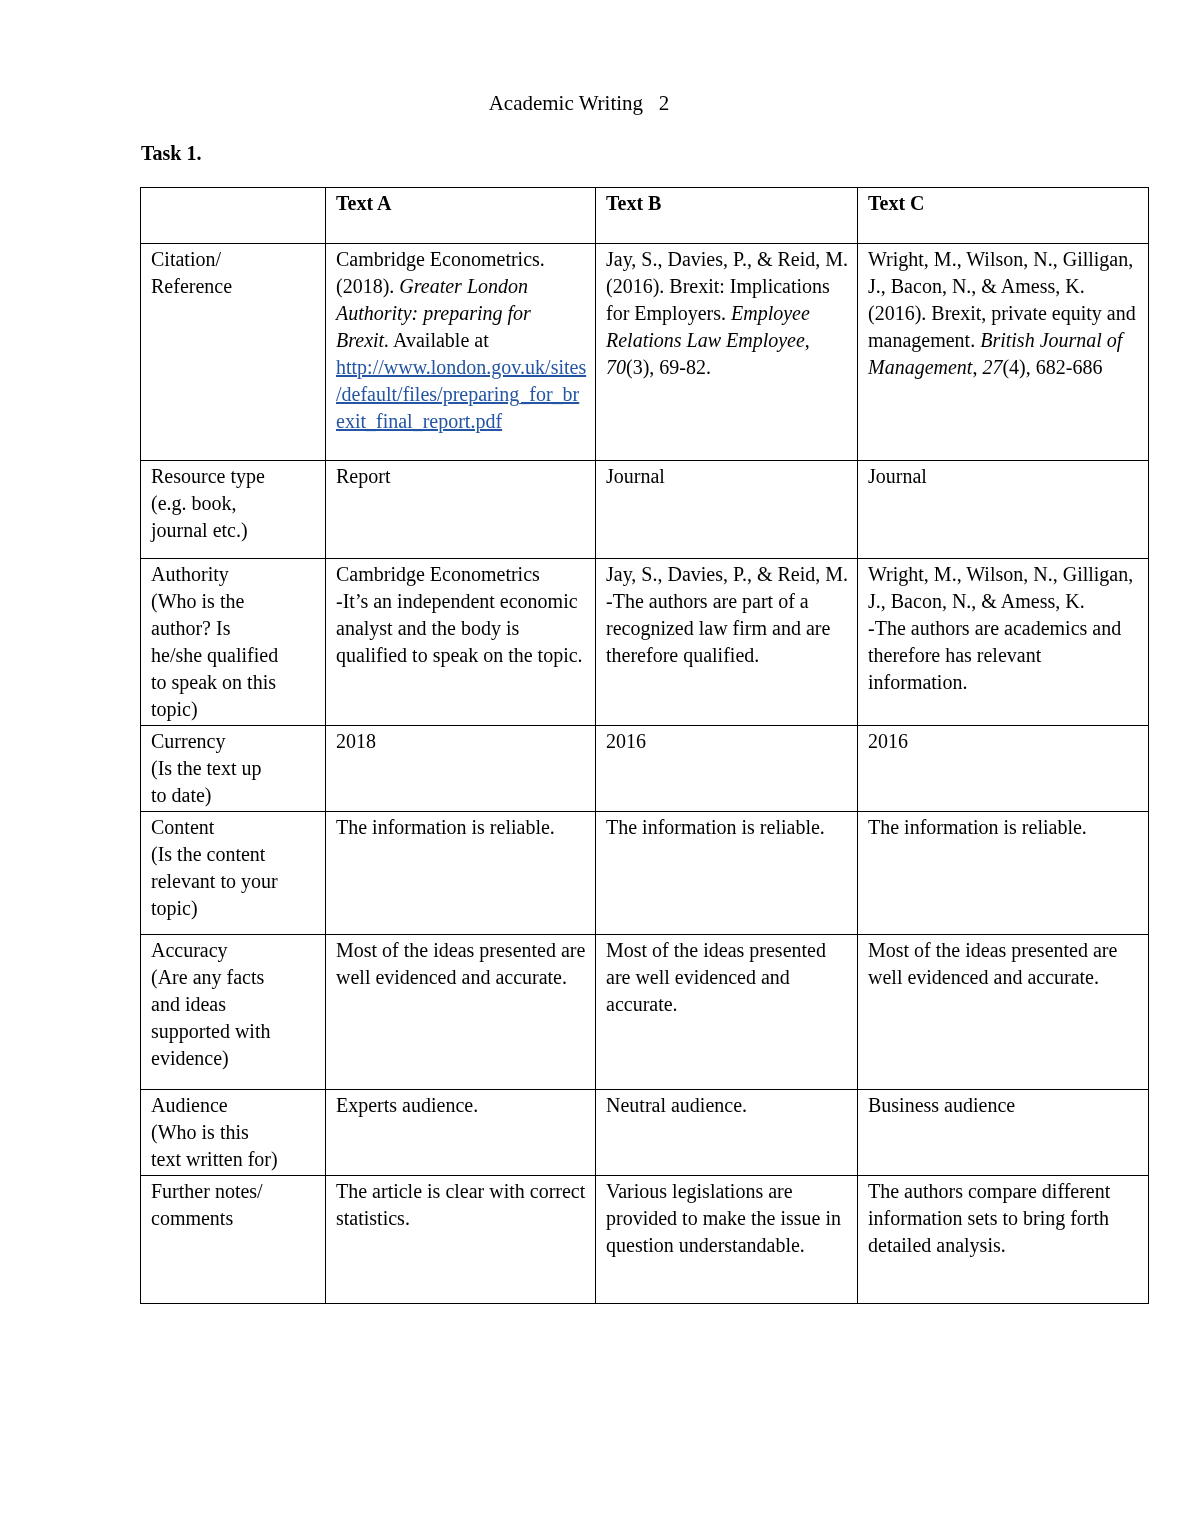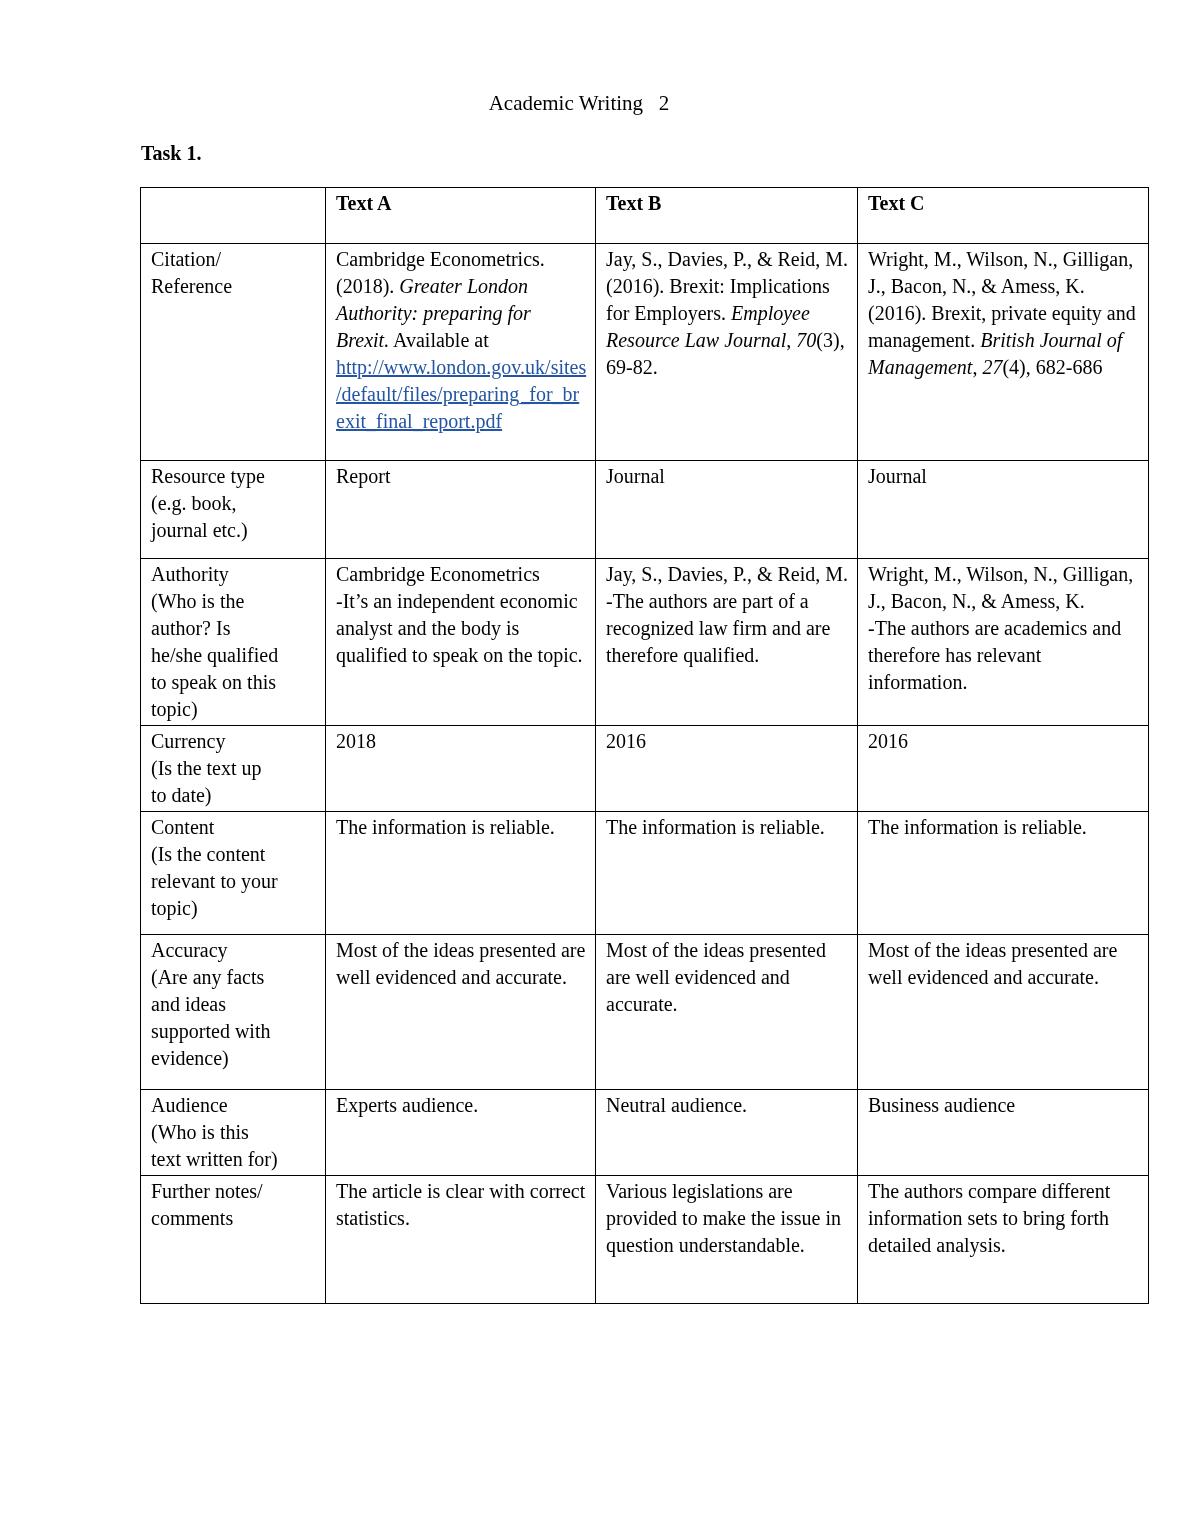--- a/index.html
+++ b/index.html
@@ -104,21 +104,21 @@
         <th></th>
         <th>Text A</th>
         <th>Text B</th>
         <th>Text C</th>
       </tr>
 
       <tr class="rh1">
         <td class="label-cell">Citation/
 Reference</td>
         <td class="cite-cell"><span>Cambridge Econometrics. (2018). </span><span class="it">Greater London Authority: preparing for Brexit.</span><span> Available at </span><a class="url" href="#" style="color: rgb(35, 85, 164);">http://www.london.gov.uk/sites/default/files/preparing_for_brexit_final_report.pdf</a></td>
-        <td class="cite-cell"><span>Jay, S., Davies, P., &amp; Reid, M. (2016). Brexit: Implications for Employers. </span><span class="it">Employee Resource Law Journal</span><span>, </span><span class="it">70</span><span>(3), 69-82.</span></td>
+        <td class="cite-cell"><span>Jay, S., Davies, P., &amp; Reid, M. (2016). Brexit: Implications for Employers. </span><span class="it">Employee Relations Law Employee</span><span>, </span><span class="it">70</span><span>(3), 69-82.</span></td>
         <td class="cite-cell"><span>Wright, M., Wilson, N., Gilligan, J., Bacon, N., &amp; Amess, K. (2016). Brexit, private equity and management. </span><span class="it">British Journal of Management</span><span>, </span><span class="it">27</span><span>(4), 682-686</span></td>
       </tr>
 
       <tr class="rh2">
         <td class="label-cell">Resource type
 (e.g. book,
 journal etc.)</td>
         <td class="plain-cell">Report</td>
         <td class="plain-cell">Journal</td>
         <td class="plain-cell">Journal</td>

